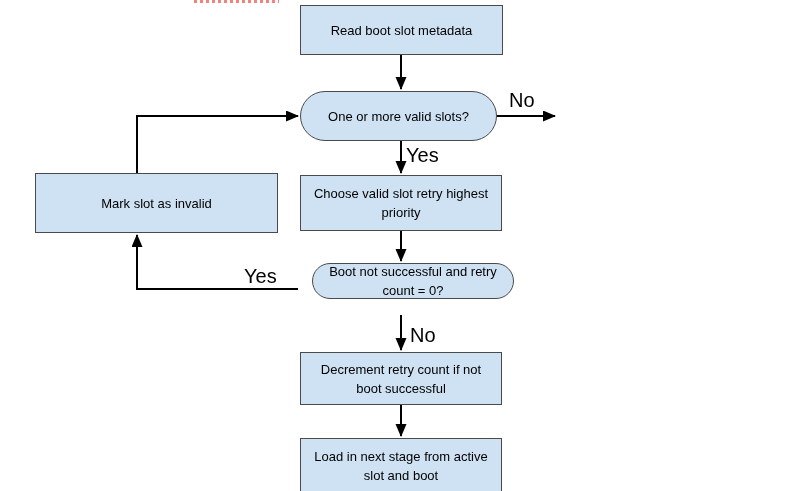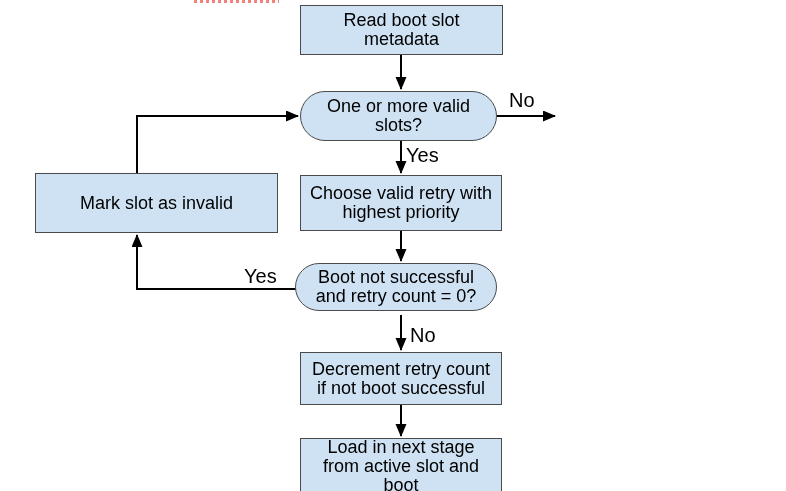--- a/index.html
+++ b/index.html
@@ -27,21 +27,21 @@
     left: 0; top: 0;
     width: 786px; height: 491px;
     pointer-events: none;
   }
   .node {
     position: absolute;
     display: flex;
     align-items: center;
     justify-content: center;
     text-align: center;
-    font-size: 18px;
+    font-size: 13px;
     line-height: 19px;
     padding: 8px 8px;
     background: var(--node-fill);
     border: 1.5px solid var(--node-border);
   }
   .stadium { border-radius: 26px; }
   .error {
     background: var(--error-fill);
     border-color: var(--error-border);
   }
@@ -50,21 +50,21 @@
     font-size: 20px;
     line-height: 16px;
     white-space: nowrap;
   }
   
   #n-read   { left: 300px; top:   5px; width: 203px; height: 50px; }
   #n-valid  { left: 300px; top:  91px; width: 197px; height: 50px; }
   #n-error  { left: 557px; top:  89px; width: 205px; height: 54px; }
   #n-choose { left: 300px; top: 175px; width: 202px; height: 56px; }
   #n-mark   { left:  35px; top: 173px; width: 243px; height: 60px; }
-  #n-boot   { left: 295px; top: 263px; width: 202px; height: 48px; }
+  #n-boot   { left: 312px; top: 263px; width: 202px; height: 36px; }
   #n-decr   { left: 300px; top: 352px; width: 202px; height: 53px; text-align: center; }
   #n-load   { left: 300px; top: 438px; width: 202px; height: 56px; }
   
   #l-no1  { left: 509px; top:  92px; }
   #l-yes1 { left: 406px; top: 147px; }
   #l-yes2 { left: 244px; top: 268px; }
   #l-no2  { left: 410px; top: 327px; }
   
   .red-artifact {
     position: absolute;
@@ -104,21 +104,21 @@
     <line x1="401" y1="315" x2="401" y2="350" stroke="#000" stroke-width="2" marker-end="url(#ah)"></line>
 
     <line x1="401" y1="405" x2="401" y2="436" stroke="#000" stroke-width="2" marker-end="url(#ah)"></line>
   </svg>
 
   <div class="node" id="n-read">Read boot slot metadata</div>
 
   <div class="node stadium" id="n-valid">One or more valid slots?</div>
 
 
-  <div class="node" id="n-choose">Choose valid retry with highest priority</div>
+  <div class="node" id="n-choose">Choose valid slot retry highest priority</div>
 
   <div class="node" id="n-mark">Mark slot as invalid</div>
 
   <div class="node stadium" id="n-boot">Boot not successful and retry count = 0?</div>
 
   <div class="node" id="n-decr">Decrement retry count if not boot successful</div>
 
   <div class="node" id="n-load">Load in next stage from active slot and boot</div>
 
   <div class="elabel" id="l-no1">No</div>

